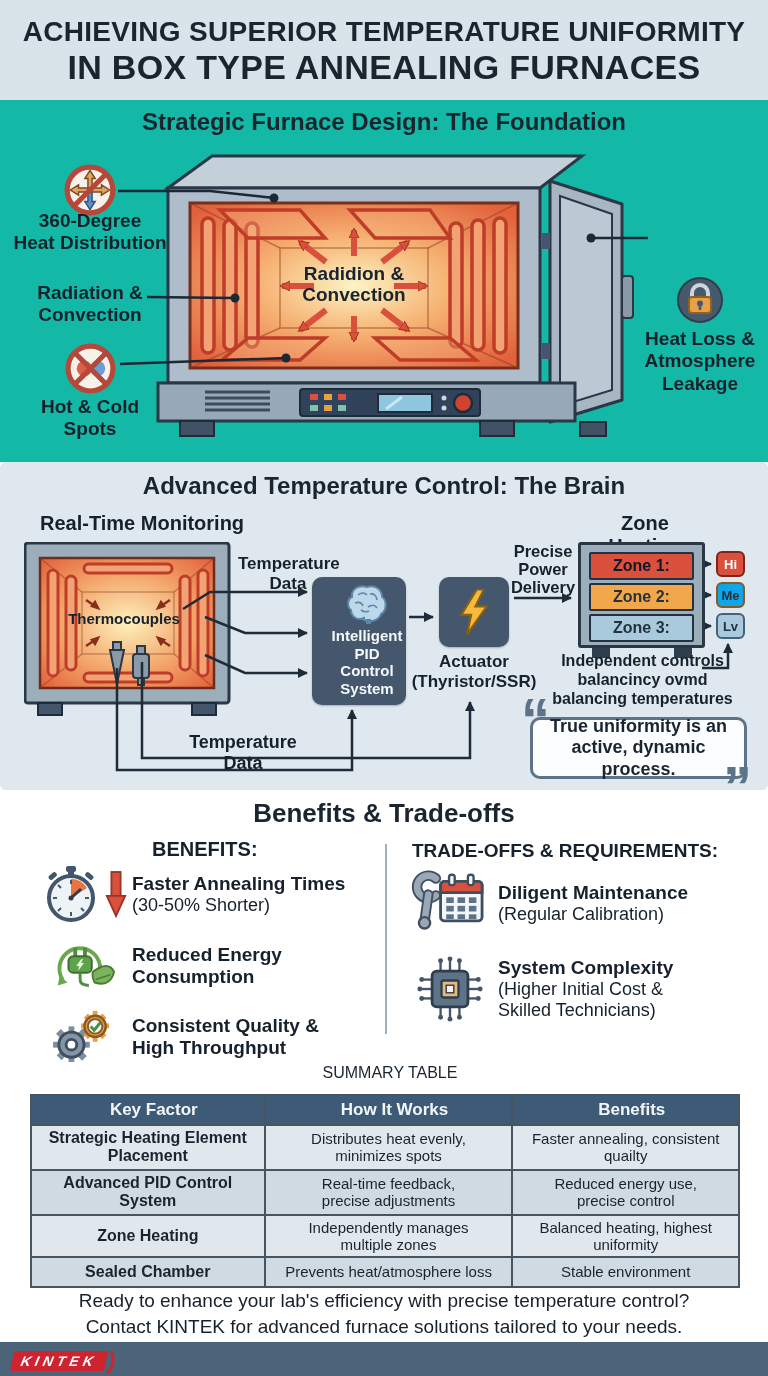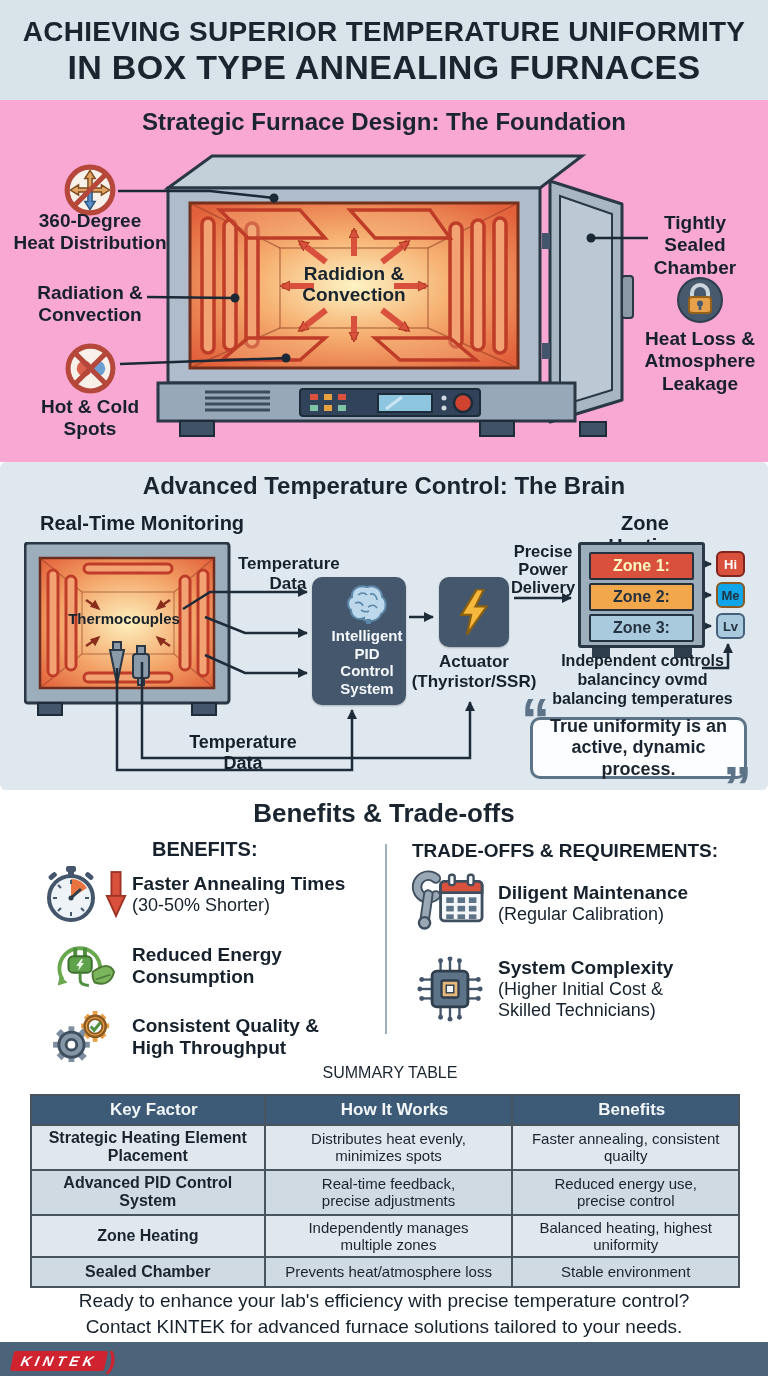--- a/index.html
+++ b/index.html
@@ -12,21 +12,21 @@
   .pre { white-space:pre-line; }
   svg text { font-family:"Liberation Sans", sans-serif; }
 
   
   .banner { position:absolute; left:0; top:0; width:768px; height:100px;
     background:#d9e3ea; text-align:center; }
   .banner-l1 { padding-top:16px; font-size:28px; font-weight:800; letter-spacing:.3px; color:#1b2530;}
   .banner-l2 { font-size:34px; font-weight:800; letter-spacing:.3px; color:#1b2530;}
 
   
-  .sec1 { position:absolute; left:0; top:100px; width:768px; height:362px; background:#f9a8d4; }
+  .sec1 { position:absolute; left:0; top:100px; width:768px; height:362px; background:#14b8a6; }
   .sec1-title { position:absolute; left:0; top:8px; width:768px; text-align:center;
     font-size:24px; font-weight:800; }
   .overlay { position:absolute; left:0; top:0; width:100%; height:100%; pointer-events:none; }
   .callout { position:absolute; text-align:center; font-weight:800; font-size:19px; line-height:1.18; color:#16212c; }
   .cicon { position:absolute; }
 
   
   .sec2 { position:absolute; left:0; top:462px; width:768px; height:328px; background:#dfe8ee;border-radius:6px; }
   .sec2-title { position:absolute; left:0; top:10px; width:768px; text-align:center;
     font-size:24px; font-weight:800; }
@@ -219,23 +219,20 @@
       <circle cx="26" cy="26" r="23" fill="#f7f1ea"></circle>
       <circle cx="20" cy="26" r="7.5" fill="#d9604a"></circle>
       <circle cx="33" cy="26" r="7.5" fill="#6b9fd4"></circle>
       <circle cx="26" cy="26" r="22" fill="none" stroke="#b5483a" stroke-width="5"></circle>
       <line x1="12" y1="12" x2="40" y2="40" stroke="#b5483a" stroke-width="5" stroke-linecap="round"></line>
       <line x1="40" y1="12" x2="12" y2="40" stroke="#b5483a" stroke-width="5" stroke-linecap="round"></line>
     </svg>
     <div class="callout pre" style="left:15px; top:296px; width:150px;">Hot &amp; Cold
 Spots</div>
 
-    <div class="callout pre" style="left:630px; top:112px; width:130px;">Tightly
-Sealed
-Chamber</div>
 
     <svg class="cicon" style="left:676px; top:176px;" width="48" height="48" viewBox="0 0 48 48">
       <circle cx="24" cy="24" r="22" fill="#46596d" stroke="#2f3e4d" stroke-width="2"></circle>
       <path d="M16,22 v-5 a8,8 0 0 1 16,0 v5" fill="none" stroke="#cdd6de" stroke-width="4"></path>
       <rect x="13" y="21" width="22" height="16" rx="3" fill="#e8a04b" stroke="#946118" stroke-width="2"></rect>
       <circle cx="24" cy="27.5" r="3" fill="#46596d"></circle>
       <rect x="22.7" y="29" width="2.6" height="5" fill="#46596d"></rect>
     </svg>
     <div class="callout pre" style="left:630px; top:228px; width:140px;">Heat Loss &amp;
 Atmosphere
@@ -339,21 +336,21 @@
     <div class="lbl pre" style="left:400px; top:190px; width:148px; text-align:center; font-size:17px;">Actuator
 (Thyristor/SSR)</div>
 
     <div class="lbl pre" style="left:510px; top:80px; width:66px; text-align:center; font-size:16.5px; line-height:1.1;">Precise
 Power
 Delivery</div>
 
     <div class="lbl" style="left:585px; top:50px; width:120px; text-align:center; font-size:20px;">Zone Heating</div>
 
     <div class="zone-box">
-      <div class="zone-row" style="background:#d9503c; color:#fef9c3;">Zone 1:</div>
+      <div class="zone-row" style="background:#d9503c; color:#0f172a;">Zone 1:</div>
       <div class="zone-row" style="background:#f2a74b; color:#243240;">Zone 2:</div>
       <div class="zone-row" style="background:#a9c9dd; color:#243240;">Zone 3:</div>
     </div>
     <div class="zfoot" style="left:592px;"></div>
     <div class="zfoot" style="left:674px;"></div>
 
     <div class="badge" style="top:89px; background:#d9503c; color:#fff; border-color:#7e241a;">Hi</div>
     <div class="badge" style="top:120px; background:#0ea5e9; color:#243240; border-color:#8a5a20;">Me</div>
     <div class="badge" style="top:151px; background:#a9c9dd; color:#243240; border-color:#44607a;">Lv</div>
 

